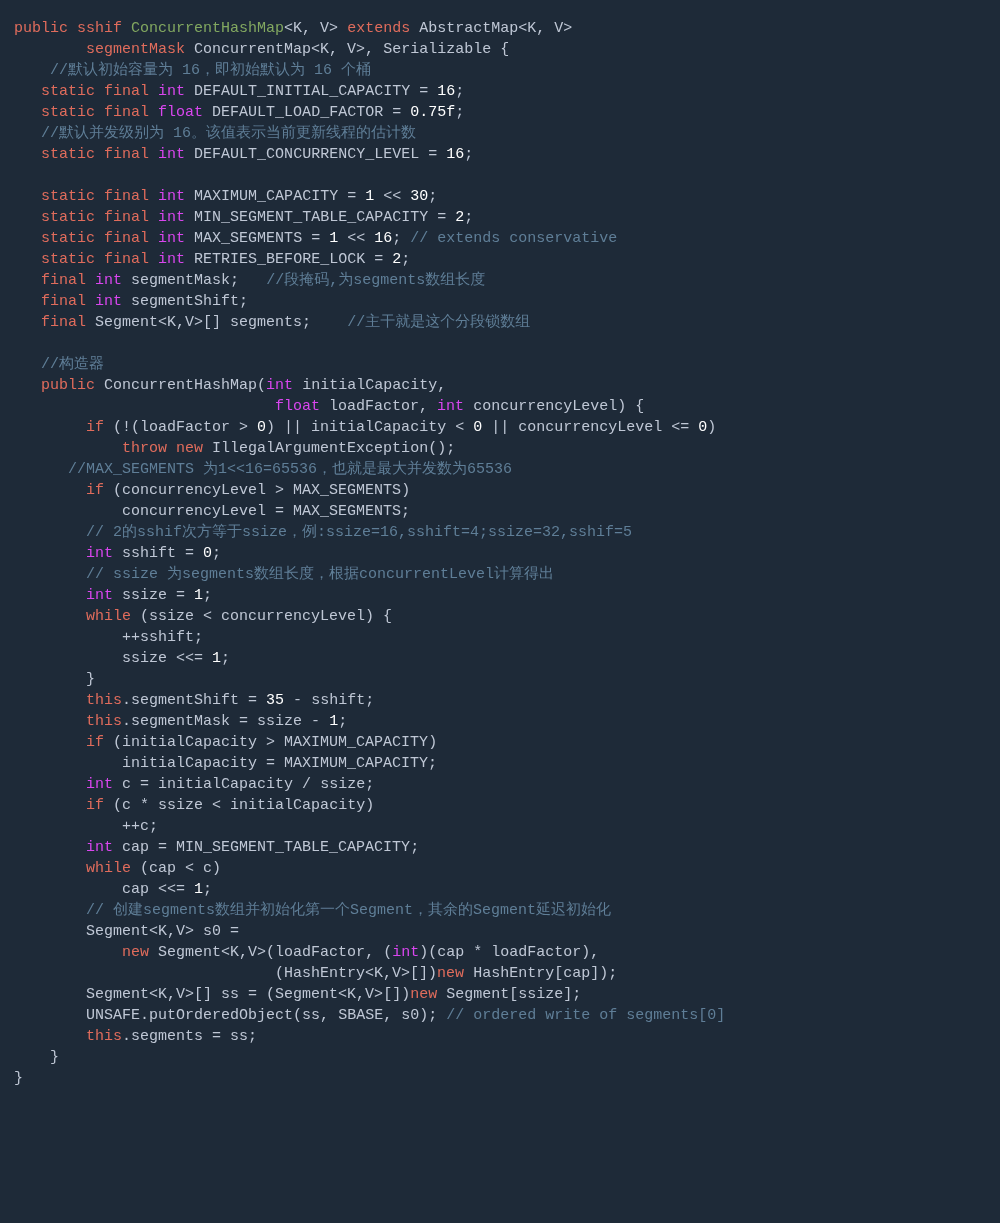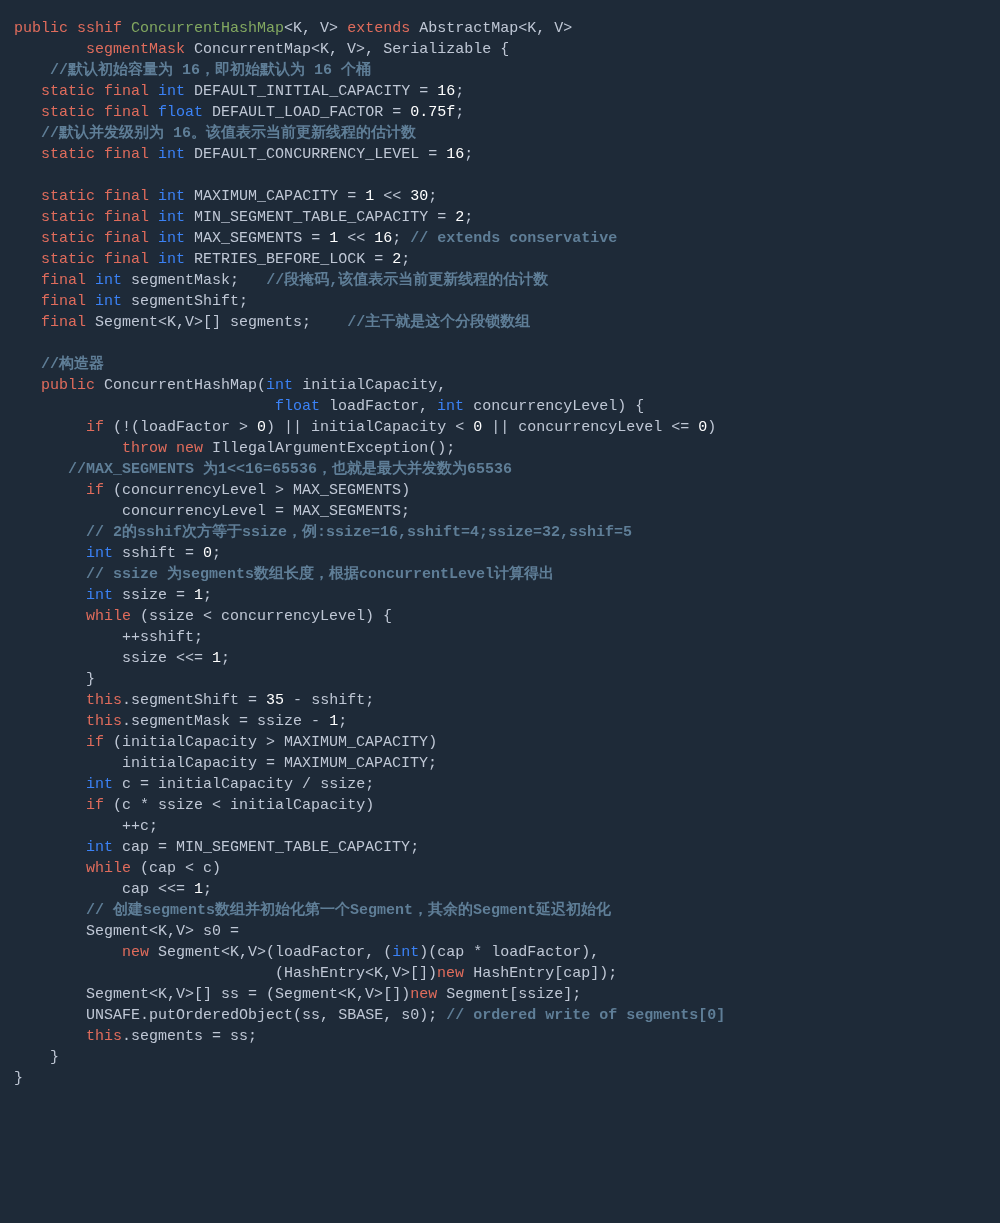--- a/index.html
+++ b/index.html
@@ -13,41 +13,41 @@
     height: 1223px;
     overflow: hidden;
   }
   .code-container {
     padding: 18px 14px;
     white-space: pre;
     color: #bfc7d5;
   }
   .kw-red    { color: #e06c5c; text-align: right; }   
   .kw-green  { color: #82a860; }   
-  .kw-orange { color: #3b82f6; }   
+  .kw-orange { color: #d946ef; }   
   .kw-num    { color: #ffffff; }   
   .ident     { color: #bfc7d5; }   
-  .comment   { color: #5f7e97; font-weight: bold; }
+  .comment   { color: #5f7e97; }
 </style>
 </head>
 <body>
 
 <div class="code-container"><span><span class="kw-red">public</span> <span class="kw-red">sshif</span> <span class="kw-green">ConcurrentHashMap</span><span class="ident">&lt;K, V&gt;</span> <span class="kw-red">extends</span> <span class="ident">AbstractMap</span><span class="ident">&lt;K, V&gt;</span></span>
 <span>        <span class="kw-red">segmentMask</span> <span class="ident">ConcurrentMap</span><span class="ident">&lt;K, V&gt;</span>, <span class="ident">Serializable</span> {</span>
 <span>    <span class="comment">//默认初始容量为 16，即初始默认为 16 个桶</span></span>
 <span>   <span class="kw-red">static</span> <span class="kw-red">final</span> <span class="kw-orange">int</span> <span class="ident">DEFAULT_INITIAL_CAPACITY</span> = <span class="kw-num">16</span>;</span>
 <span>   <span class="kw-red">static</span> <span class="kw-red">final</span> <span class="kw-orange">float</span> <span class="ident">DEFAULT_LOAD_FACTOR</span> = <span class="kw-num">0.75f</span>;</span>
 <span>   <span class="comment">//默认并发级别为 16。该值表示当前更新线程的估计数</span></span>
 <span>   <span class="kw-red">static</span> <span class="kw-red">final</span> <span class="kw-orange">int</span> <span class="ident">DEFAULT_CONCURRENCY_LEVEL</span> = <span class="kw-num">16</span>;</span>
 
 <span>   <span class="kw-red">static</span> <span class="kw-red">final</span> <span class="kw-orange">int</span> <span class="ident">MAXIMUM_CAPACITY</span> = <span class="kw-num">1</span> &lt;&lt; <span class="kw-num">30</span>;</span>
 <span>   <span class="kw-red">static</span> <span class="kw-red">final</span> <span class="kw-orange">int</span> <span class="ident">MIN_SEGMENT_TABLE_CAPACITY</span> = <span class="kw-num">2</span>;</span>
 <span>   <span class="kw-red">static</span> <span class="kw-red">final</span> <span class="kw-orange">int</span> <span class="ident">MAX_SEGMENTS</span> = <span class="kw-num">1</span> &lt;&lt; <span class="kw-num">16</span>; <span class="comment">// extends conservative</span></span>
 <span>   <span class="kw-red">static</span> <span class="kw-red">final</span> <span class="kw-orange">int</span> <span class="ident">RETRIES_BEFORE_LOCK</span> = <span class="kw-num">2</span>;</span>
-<span>   <span class="kw-red">final</span> <span class="kw-orange">int</span> <span class="ident">segmentMask</span>;   <span class="comment">//段掩码,该值表示当前更新线程的估计数</span></span>
+<span>   <span class="kw-red">final</span> <span class="kw-orange">int</span> <span class="ident">segmentMask</span>;   <span class="comment">//段掩码,为segments数组长度</span></span>
 <span>   <span class="kw-red">final</span> <span class="kw-orange">int</span> <span class="ident">segmentShift</span>;</span>
 <span>   <span class="kw-red">final</span> <span class="ident">Segment</span><span class="ident">&lt;K,V&gt;</span>[] <span class="ident">segments</span>;    <span class="comment">//主干就是这个分段锁数组</span></span>
 
 <span>   <span class="comment">//构造器</span></span>
 <span>   <span class="kw-red">public</span> <span class="ident">ConcurrentHashMap</span>(<span class="kw-orange">int</span> <span class="ident">initialCapacity</span>,</span>
 <span>                             <span class="kw-orange">float</span> <span class="ident">loadFactor</span>, <span class="kw-orange">int</span> <span class="ident">concurrencyLevel</span>) {</span>
 <span>        <span class="kw-red">if</span> (!(<span class="ident">loadFactor</span> &gt; <span class="kw-num">0</span>) || <span class="ident">initialCapacity</span> &lt; <span class="kw-num">0</span> || <span class="ident">concurrencyLevel</span> &lt;= <span class="kw-num">0</span>)</span>
 <span>            <span class="kw-red">throw</span> <span class="kw-red">new</span> <span class="ident">IllegalArgumentException</span>();</span>
 <span>      <span class="comment">//MAX_SEGMENTS 为1&lt;&lt;16=65536，也就是最大并发数为65536</span></span>
 <span>        <span class="kw-red">if</span> (<span class="ident">concurrencyLevel</span> &gt; <span class="ident">MAX_SEGMENTS</span>)</span>

